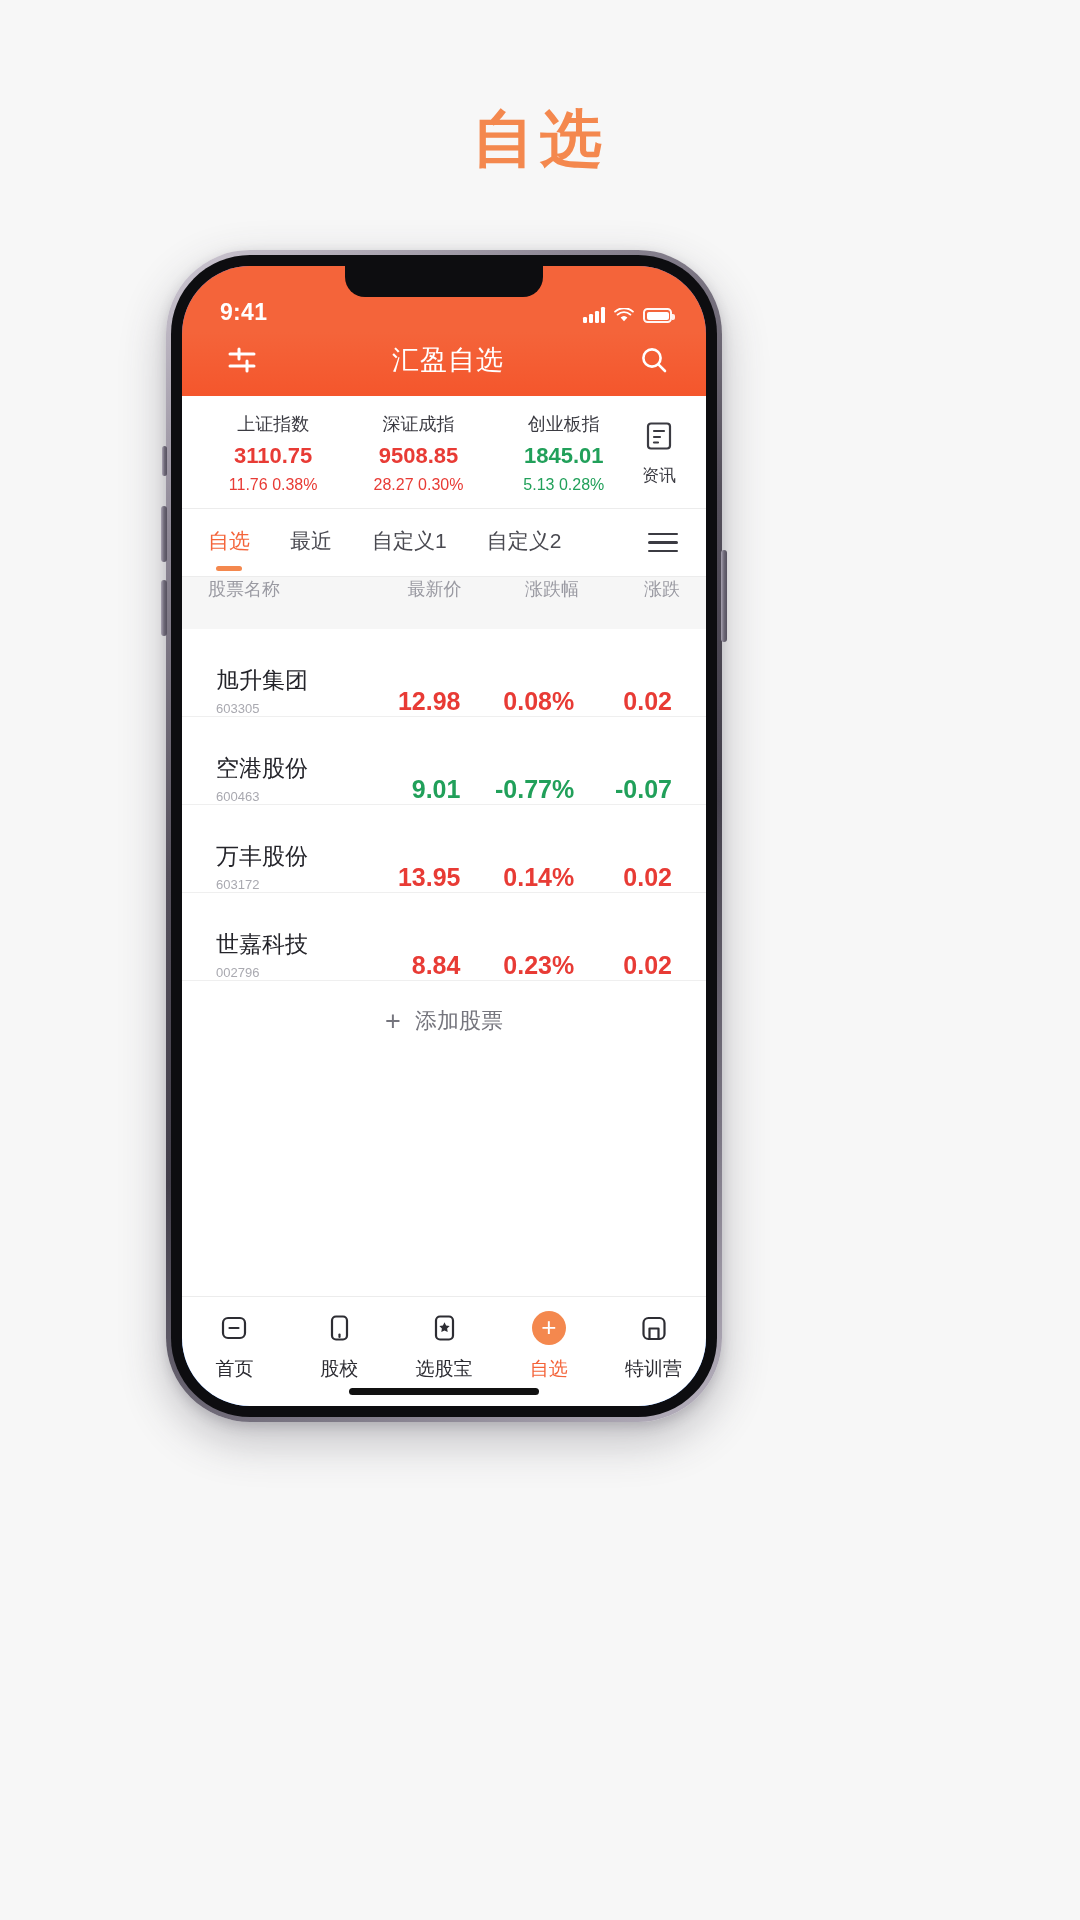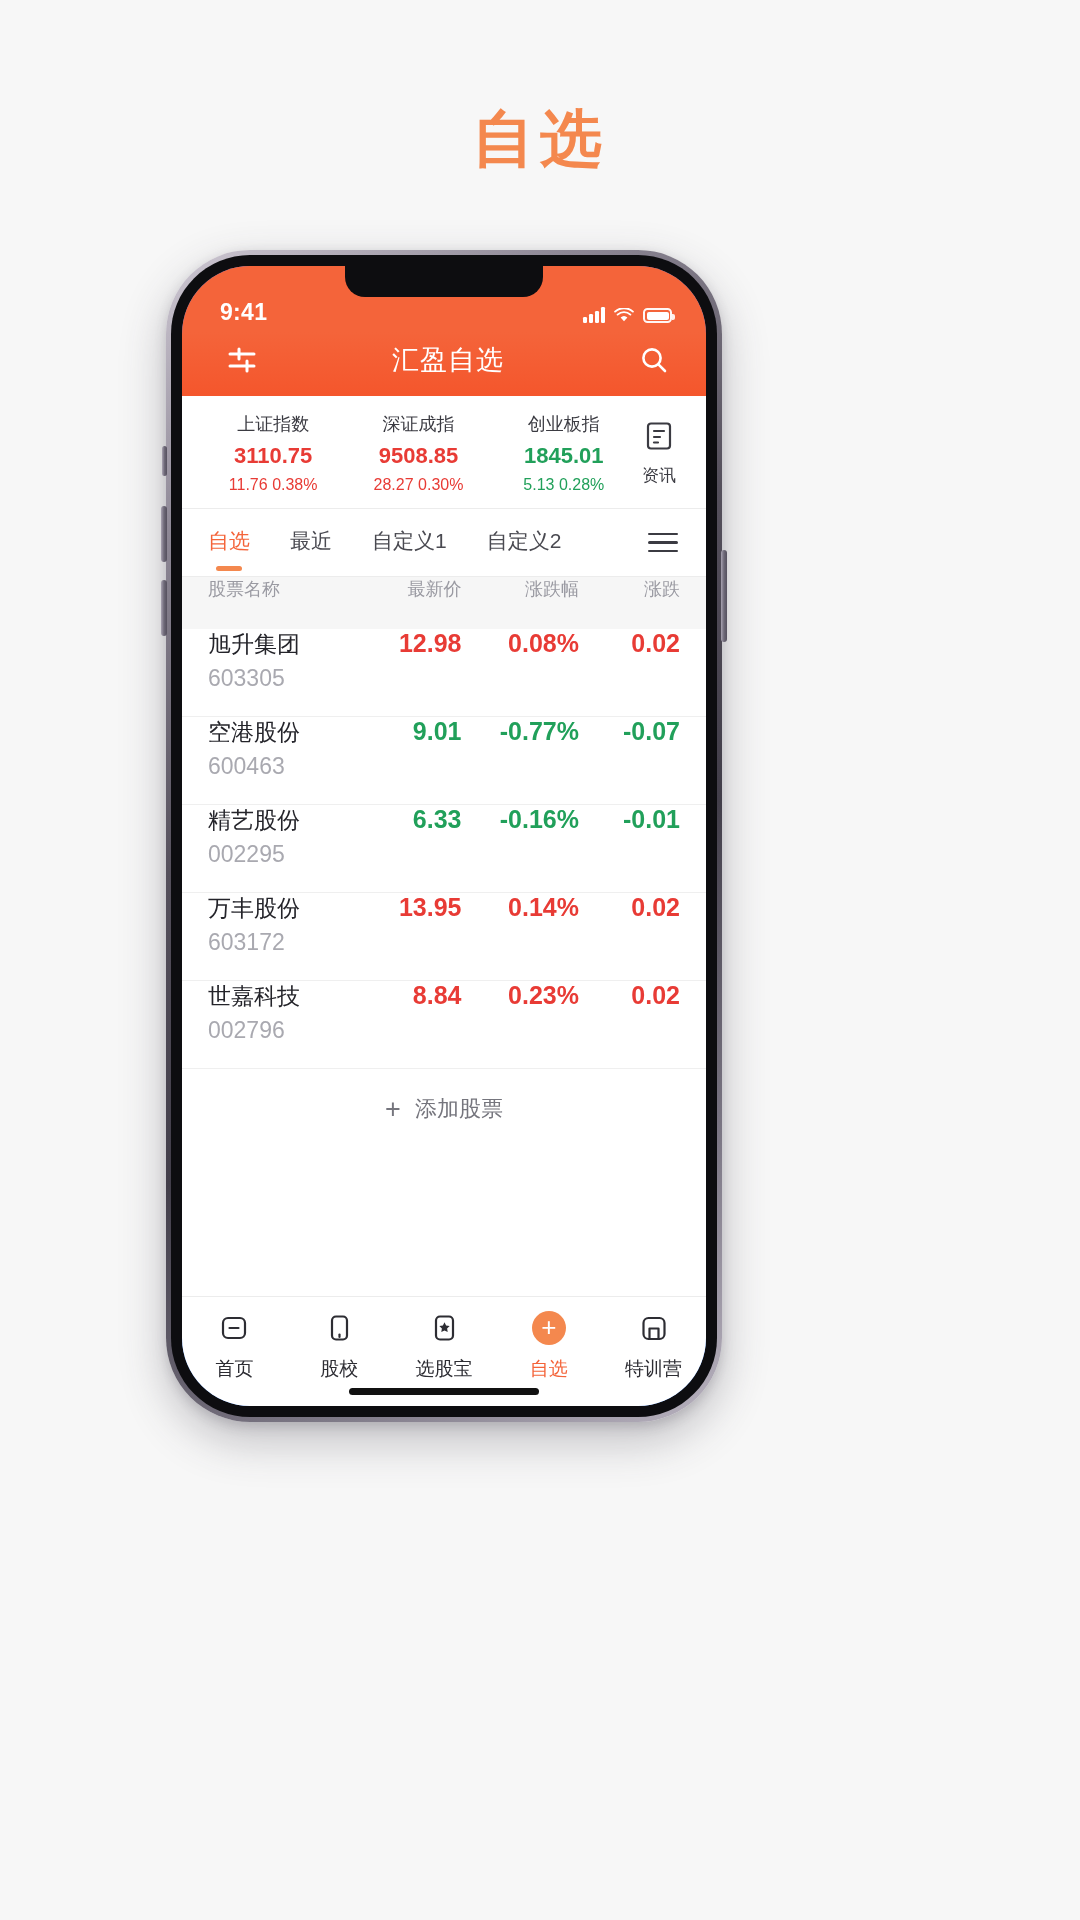--- a/index.html
+++ b/index.html
@@ -165,27 +165,27 @@
     color:#9a9aa2; font-size:18px;
   }
   .col-name{ flex:1.45; text-align:left; }
   .col-price{ flex:1; text-align:right; padding-right:14px;}
   .col-pct{ flex:1; text-align:right; padding-right:10px;}
   .col-chg{ flex:.88; text-align:right; }
 
   .tbody{ flex:1; background:#fff; overflow:hidden; }
   .row{
     height:88px;
-    display:flex; align-items:flex-start;
-    padding:0 26px;
+    display:flex; align-items:flex-end;
+    padding:0 34px;
     border-bottom:1px solid #efefef;
   }
   .stk{ flex:1.45; display:flex; flex-direction:column; gap:5px; }
   .stk-name{ font-size:23px; color:#24242a; }
-  .stk-code{ font-size:23px; color:#a9a9b0; }
+  .stk-code{ font-size:13px; color:#a9a9b0; }
   .cell{ font-size:25px; font-weight:700; }
   .cell.price{ flex:1; text-align:right; padding-right:14px;}
   .cell.pct{ flex:1; text-align:right; padding-right:10px;}
   .cell.chg{ flex:.88; text-align:right; }
   .up{ color:#e83b35; }
   .down{ color:#21a05a; }
 
   .add-row{
     height:80px; display:flex; align-items:center; justify-content:center;
     gap:14px; color:#75757d; font-size:22px; background:#fff;
@@ -350,29 +350,20 @@
         <div class="row">
           <div class="stk">
             <span class="stk-name">空港股份</span>
             <span class="stk-code">600463</span>
           </div>
           <div class="cell price down">9.01</div>
           <div class="cell pct down">-0.77%</div>
           <div class="cell chg down">-0.07</div>
         </div>
 
-        <div class="row">
-          <div class="stk">
-            <span class="stk-name">精艺股份</span>
-            <span class="stk-code">002295</span>
-          </div>
-          <div class="cell price down">6.33</div>
-          <div class="cell pct down">-0.16%</div>
-          <div class="cell chg down">-0.01</div>
-        </div>
 
         <div class="row">
           <div class="stk">
             <span class="stk-name">万丰股份</span>
             <span class="stk-code">603172</span>
           </div>
           <div class="cell price up">13.95</div>
           <div class="cell pct up">0.14%</div>
           <div class="cell chg up">0.02</div>
         </div>

